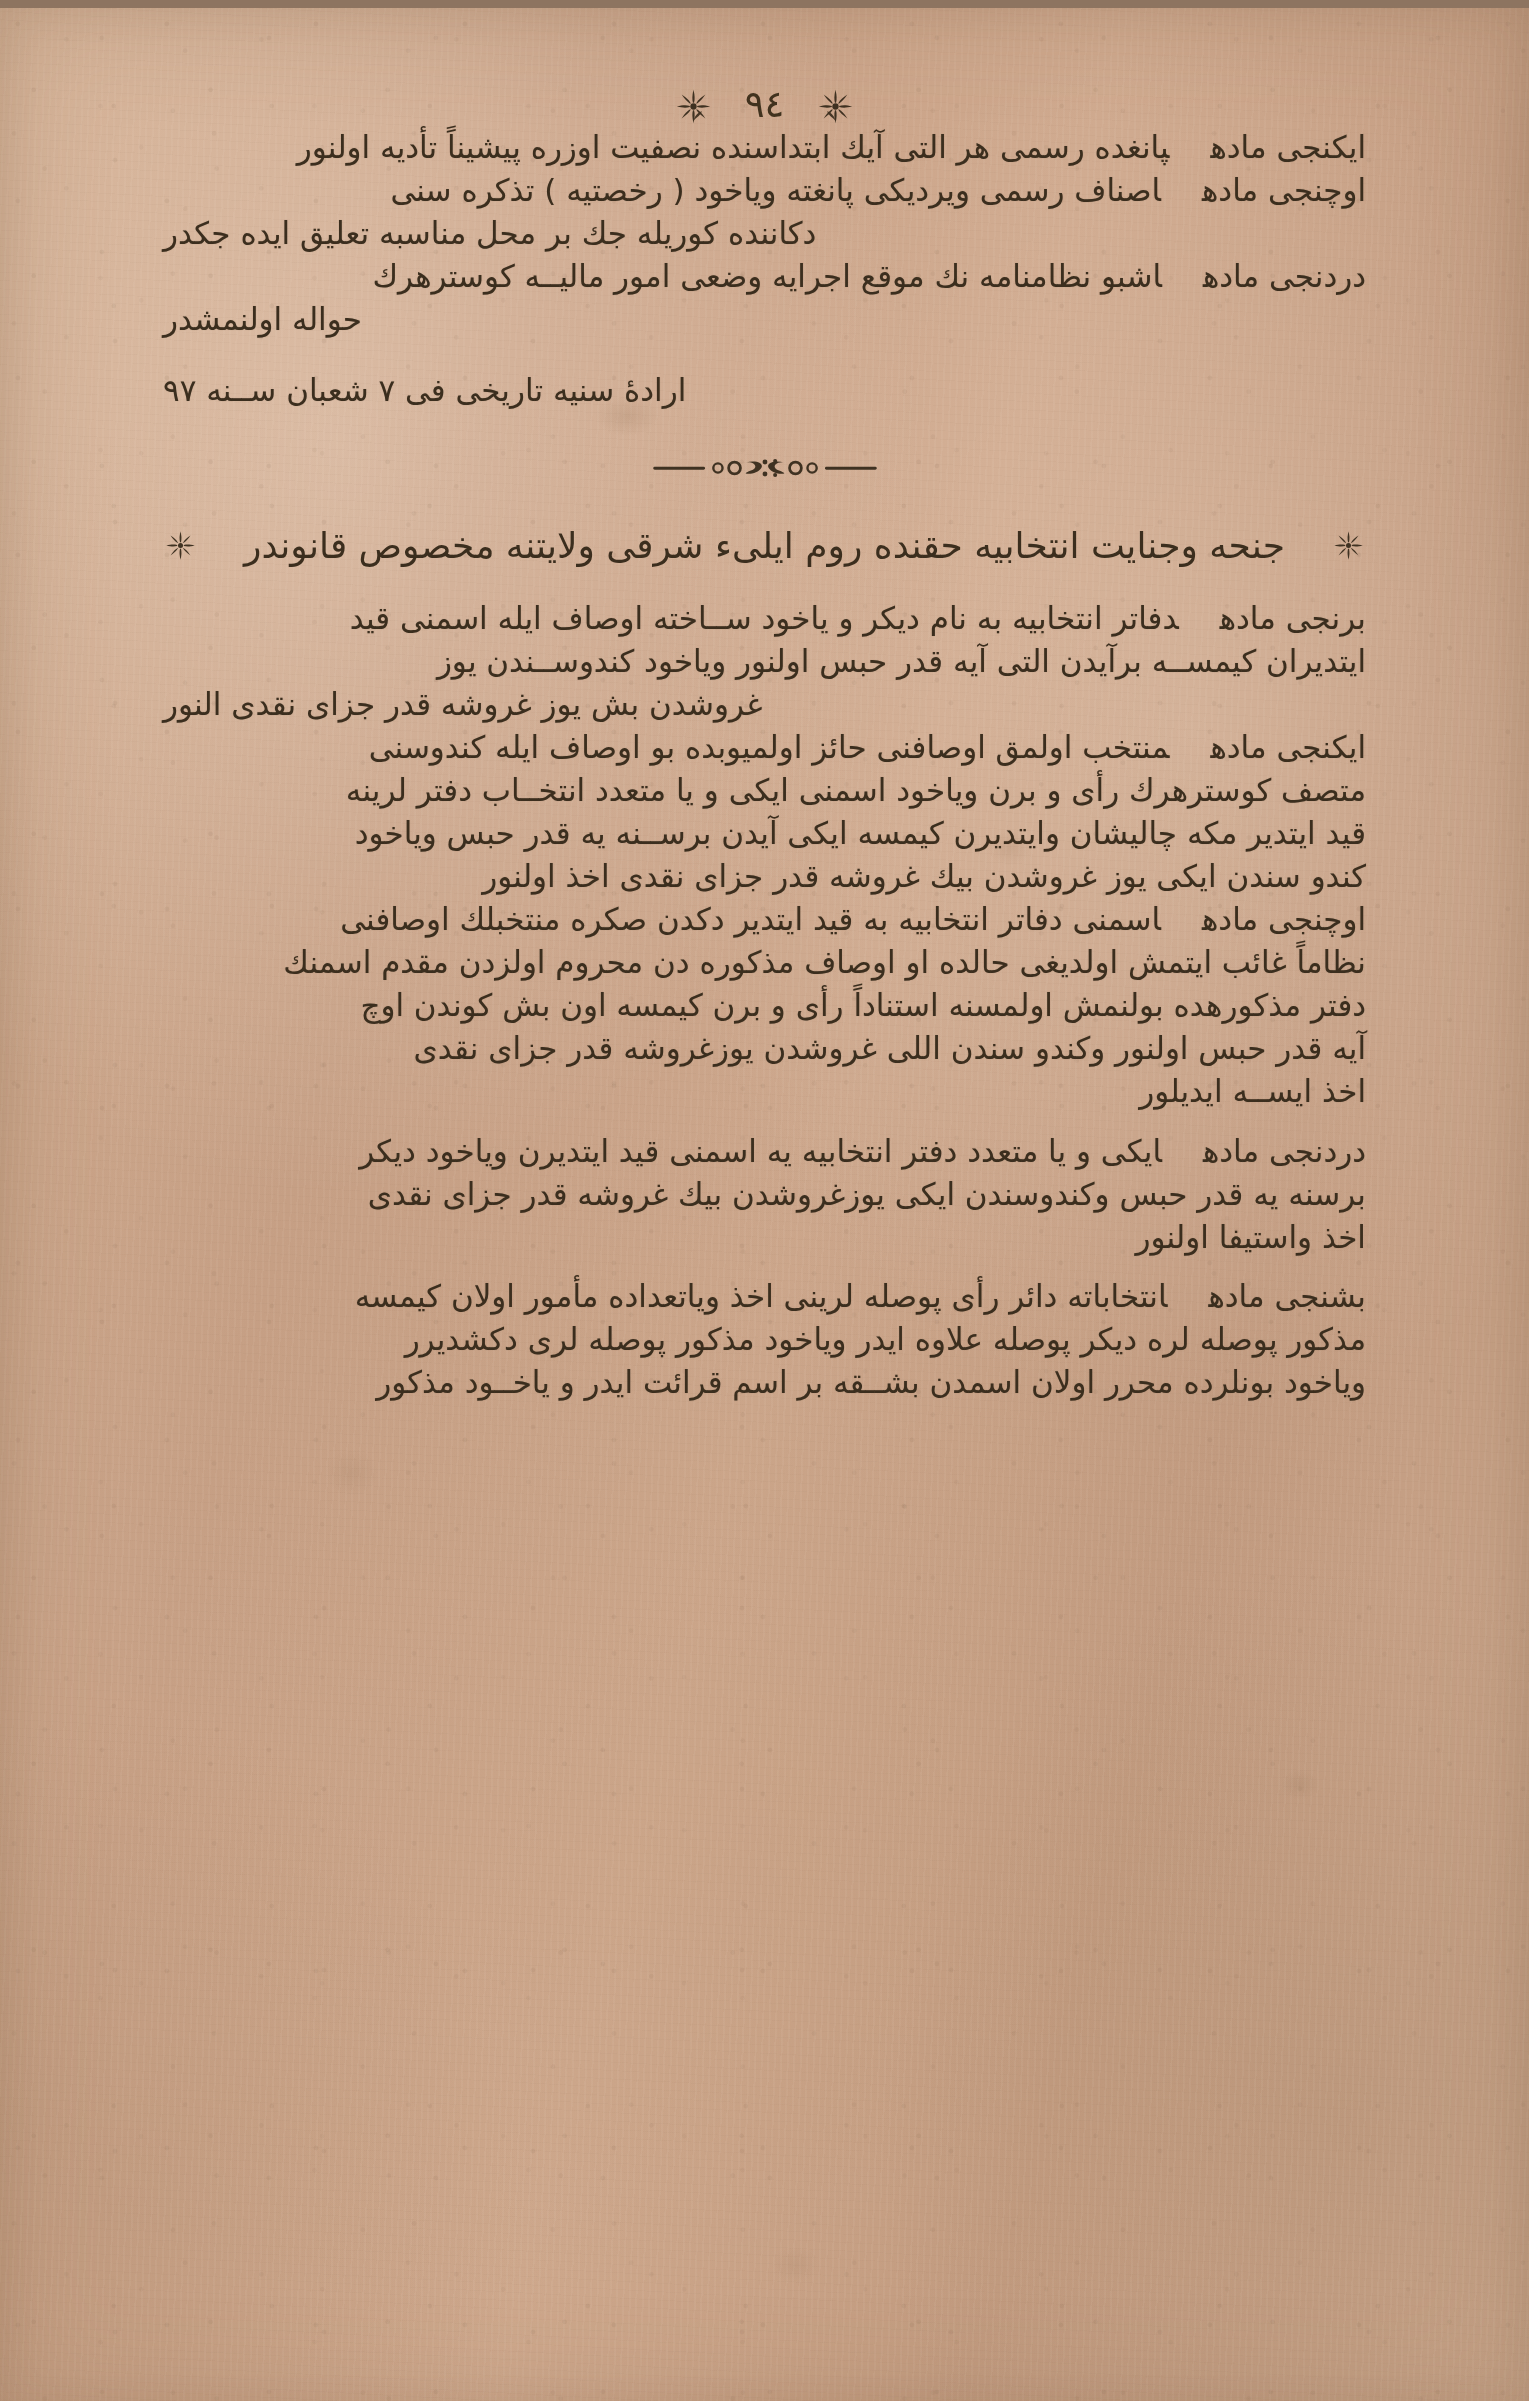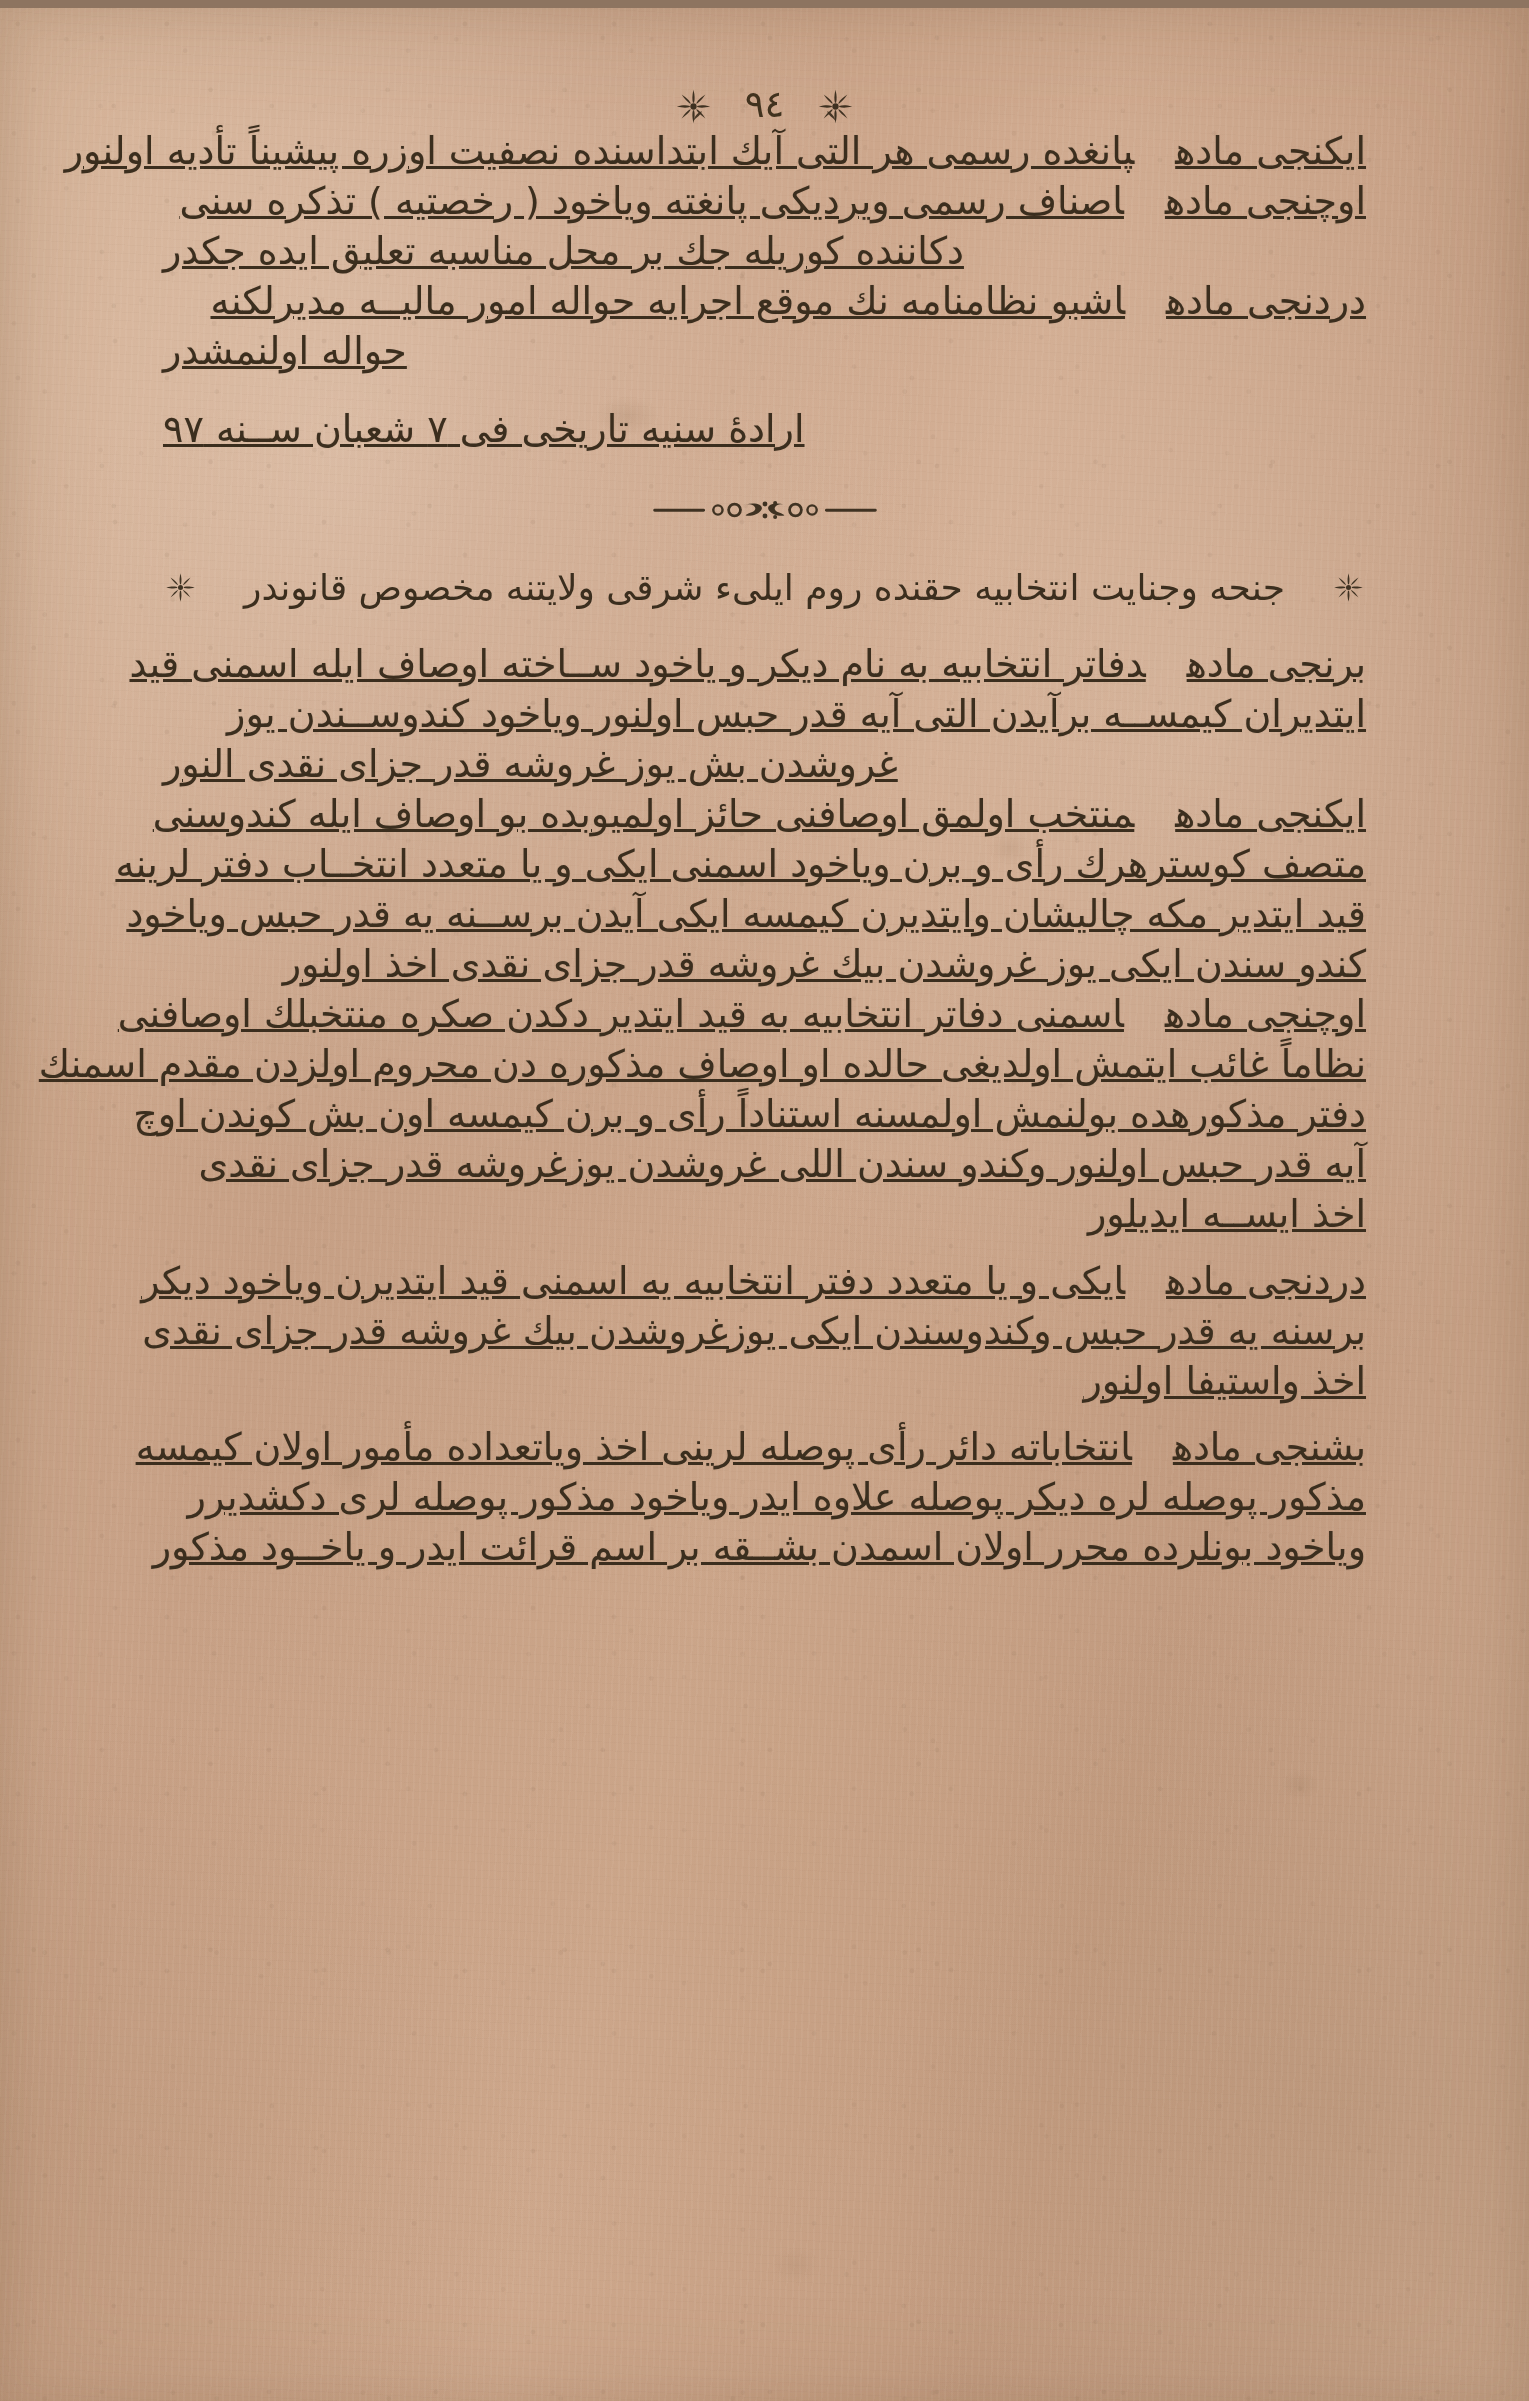--- a/index.html
+++ b/index.html
@@ -104,27 +104,26 @@
   }
   .orn-star {
     width: 39px; height: 39px;
     color: #3f3222;
     flex: none;
   }
 
   
   .line {
     color: #3b2e1e;
-    font-size: 38px;
+    font-size: 31px;
     line-height: 1.0;
     white-space: nowrap;
     margin: 0;
     padding: 0;
     text-shadow: 0 0 0.9px rgba(59,46,30,0.25);
-    text-decoration: underline;
   }
   .block { margin-bottom: 0; }
   .block .line { margin-bottom: 12px; }
   .ln-center  { text-align: left; }
   .ln-right   { text-align: right; }
 
   .art-label { margin-left: 41px; }
 
   .gap-sm { height: 16.7px; }
   .gap-md { height: 28px; }
@@ -214,21 +213,21 @@
 
       <div class="block">
         <p class="line ln-right">
           <span class="art-label">اوچنجی ماده</span><span>اصناف رسمی ویردیکی پانغته ویاخود ( رخصتیه ) تذکره سنی</span>
         </p>
         <p class="line ln-center">دکاننده کوریله جك بر محل مناسبه تعلیق ایده جکدر</p>
       </div>
 
       <div class="block">
         <p class="line ln-right">
-          <span class="art-label">دردنجی ماده</span><span>اشبو نظامنامه نك موقع اجرایه حواله امور مالیــه مدیرلکنه</span>
+          <span class="art-label">دردنجی ماده</span><span>اشبو نظامنامه نك موقع اجرایه وضعی امور مالیــه کوسترهرك</span>
         </p>
         <p class="line ln-center">حواله اولنمشدر</p>
       </div>
 
       <div class="gap-md"></div>
 
       <p class="line ln-center">ارادهٔ سنیه تاریخی    فی ٧ شعبان ســنه ٩٧</p>
     </div>
 
     <div class="divider">

